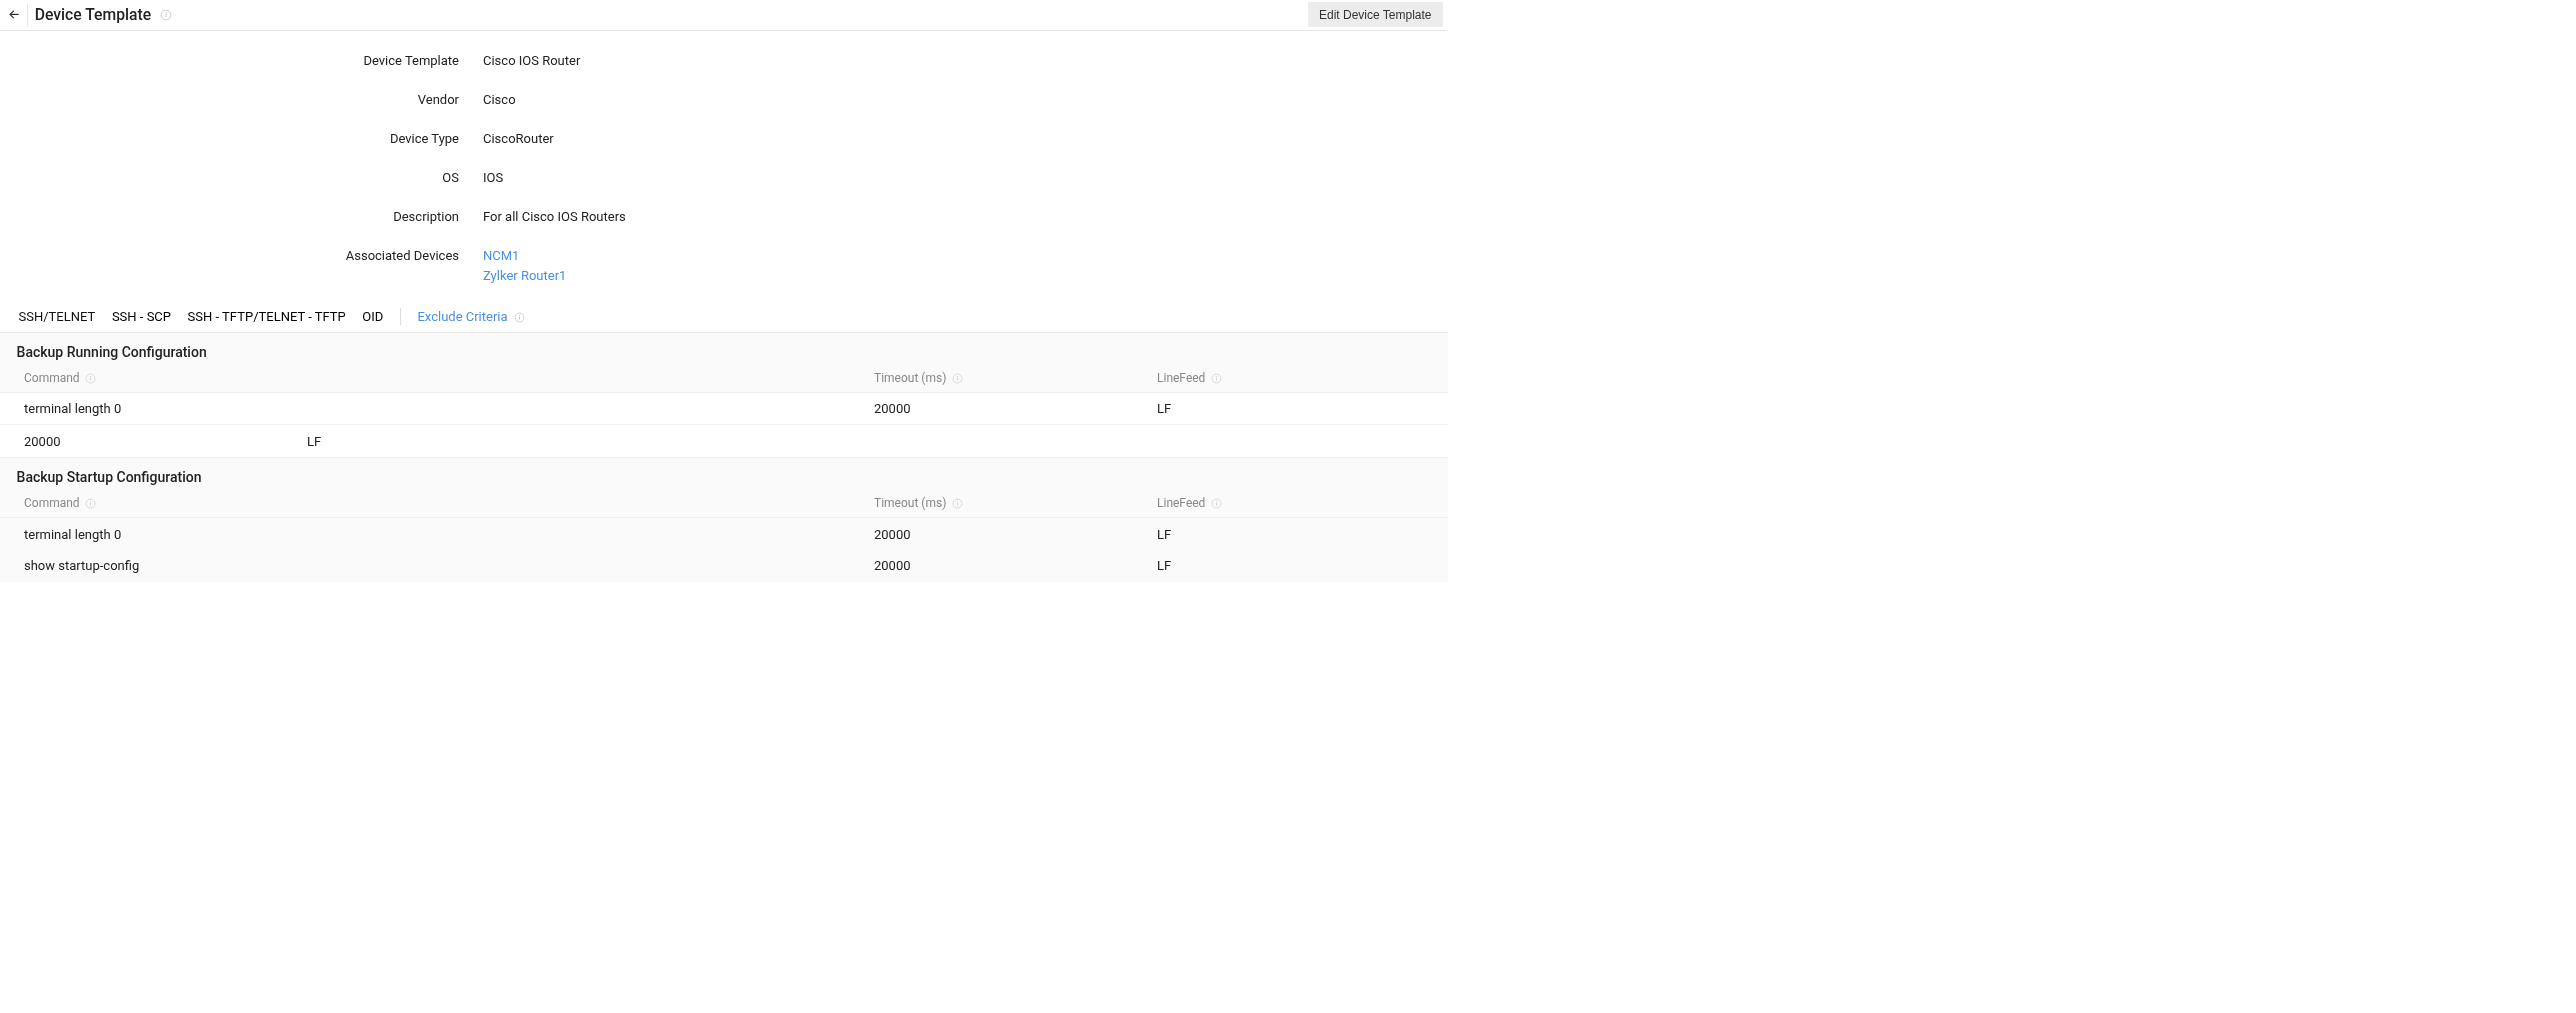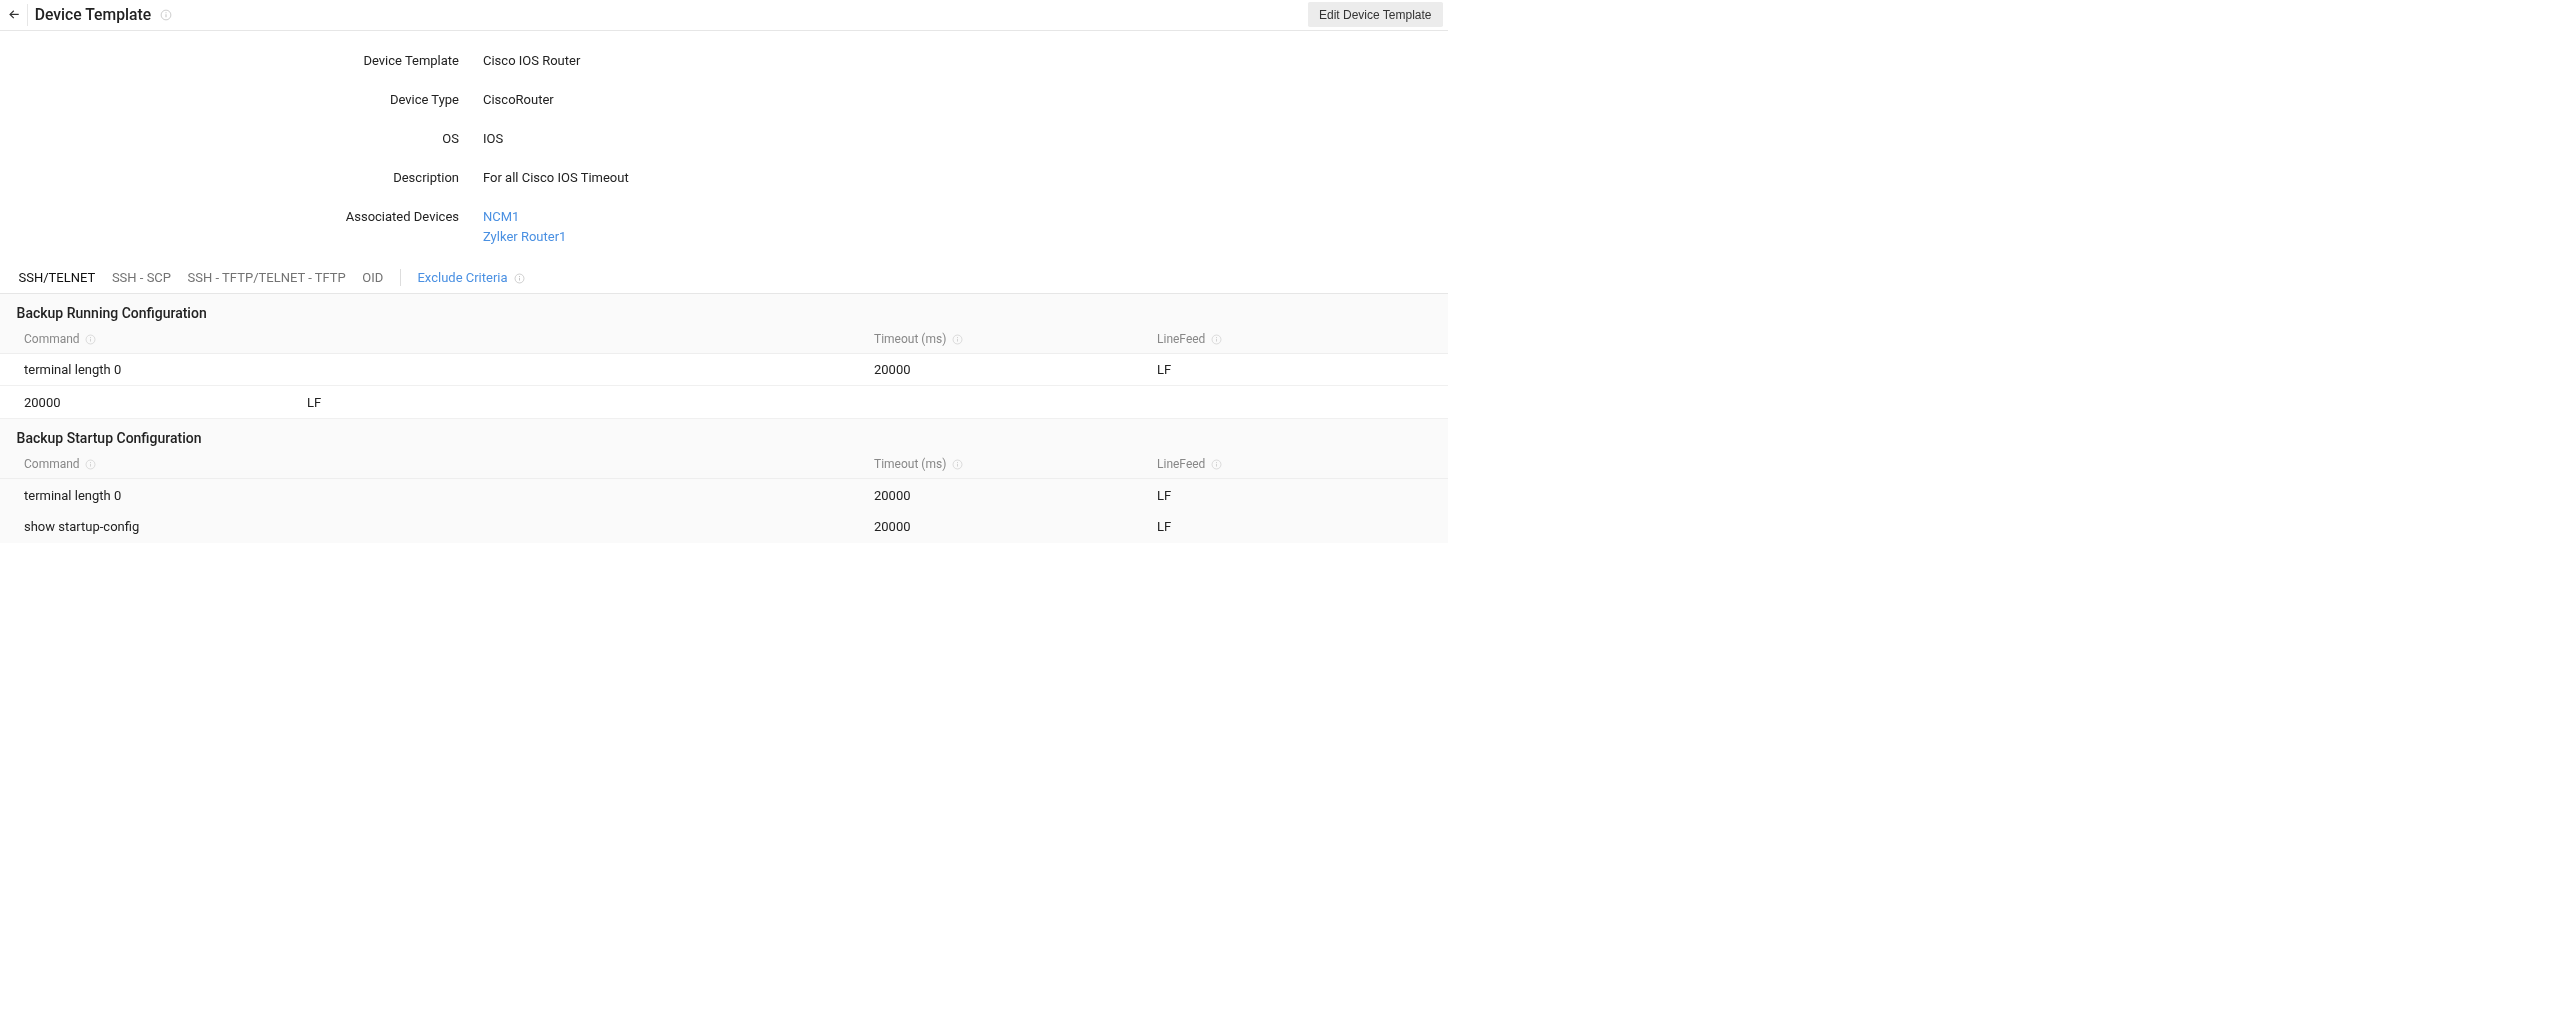--- a/index.html
+++ b/index.html
@@ -86,21 +86,21 @@
   .tabs-bar {
     display: flex;
     align-items: center;
     border-bottom: 0.9px solid #e6e6e6;
     padding: 0 18.5px;
     gap: 16.6px;
     height: 31px;
   }
   .tab {
     font-size: 13px;
-    color: #737373;
+    color: #000000;
     cursor: pointer;
     padding: 7.4px 0;
     border-bottom: 1.8px solid transparent;
   }
   .tab.active {
     color: #111;
     font-weight: 400;
     border-bottom: 1.8px solid #fff;
   }
   .tab-sep {
@@ -168,30 +168,34 @@
   </div>
   <button class="edit-btn">Edit Device Template</button>
 </div>
 
 <div class="details-block">
   <div class="detail-row">
     <div class="detail-label">Device Template</div>
     <div class="detail-value">Cisco IOS Router</div>
   </div>
   <div class="detail-row">
+    <div class="detail-label">Vendor</div>
+    <div class="detail-value">Cisco</div>
+  </div>
+  <div class="detail-row">
     <div class="detail-label">Device Type</div>
     <div class="detail-value">CiscoRouter</div>
   </div>
   <div class="detail-row">
     <div class="detail-label">OS</div>
     <div class="detail-value">IOS</div>
   </div>
   <div class="detail-row">
     <div class="detail-label">Description</div>
-    <div class="detail-value">For all Cisco IOS Timeout</div>
+    <div class="detail-value">For all Cisco IOS Routers</div>
   </div>
   <div class="detail-row">
     <div class="detail-label">Associated Devices</div>
     <div class="detail-value">
       <a href="#">NCM1</a>
       <a href="#">Zylker Router1</a>
     </div>
   </div>
 </div>
 

